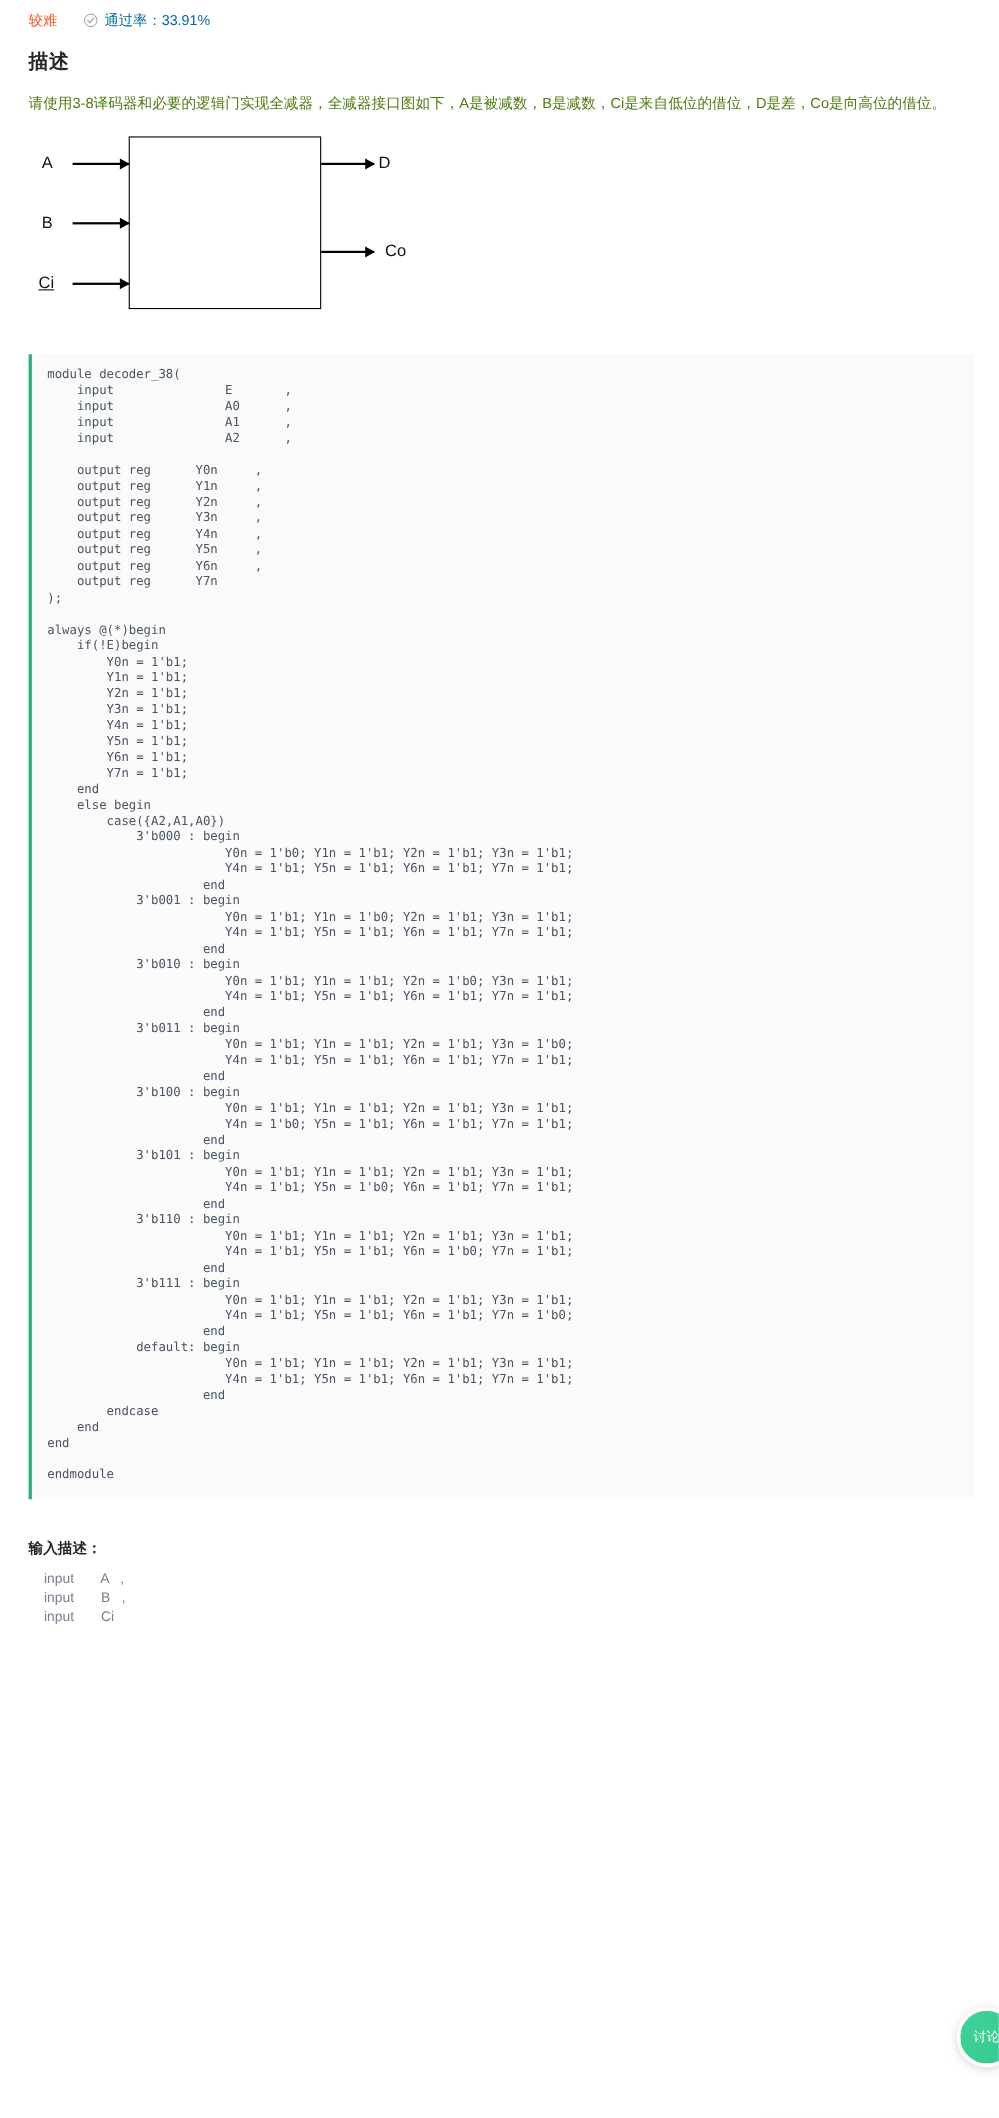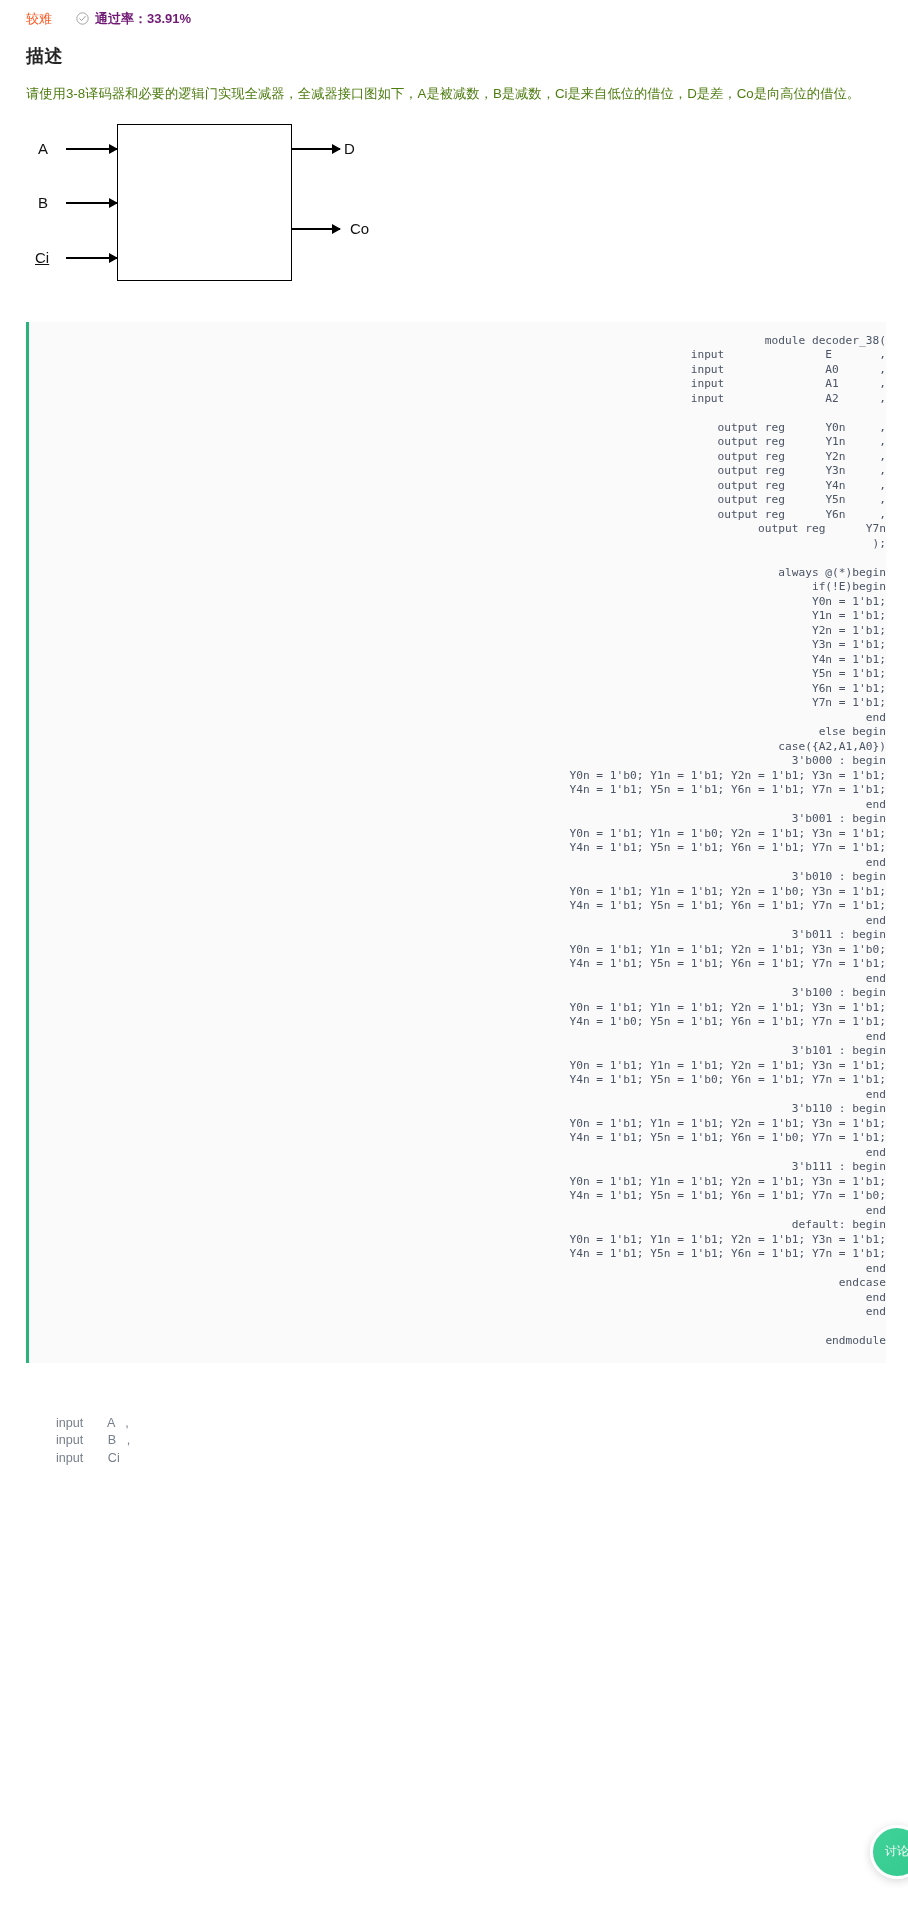--- a/index.html
+++ b/index.html
@@ -27,23 +27,22 @@
   .difficulty {
     color: #ff5722;
     font-size: 13px;
     line-height: 1;
     margin-right: 24px;
     font-family: "Liberation Sans", sans-serif;
   }
   .pass-wrap {
     display: flex;
     align-items: center;
-    color: #701a75;
+    color: #0369a1;
     font-size: 13px;
-    font-weight: bold;
   }
   .check-icon {
     width: 13px;
     height: 13px;
     margin-right: 6px;
     display: inline-block;
     flex: none;
   }
   .pass-text { line-height: 1; }
 
@@ -131,35 +130,34 @@
     width: 860px;
   }
   .code-block pre {
     margin: 0;
     font-family: "DejaVu Sans Mono", "Liberation Mono", monospace;
     font-size: 11.2px;
     line-height: 14.5px;
     color: #4a5464;
     white-space: pre;
     tab-size: 4;
-    text-align: right;
   }
 
   
   .io-title {
     font-size: 13.3px;
     font-weight: bold;
     color: #262626;
     margin: 0 0 0 2px;
   }
   .io-block {
     margin: 10px 0 0 2px;
   }
   .io-block pre {
-    margin: 16px;
+    margin: 0;
     font-family: "Liberation Sans", sans-serif;
     font-size: 12.6px;
     line-height: 17.5px;
     color: #777f8c;
     white-space: pre;
     padding-left: 14px;
   }
   .spacer-in { height: 36px; }
   .spacer-out { height: 24px; }
 
@@ -290,20 +288,21 @@
                      end
         endcase
     end
 end
 
 endmodule</pre>
   </div>
 
   <div class="spacer-in"></div>
 
+  <div class="io-title">输入描述：</div>
   <div class="io-block">
     <pre>input       A   ,
 input       B   ,
 input       Ci</pre>
   </div>
 
   <div class="spacer-out"></div>
 
 
 </div>

